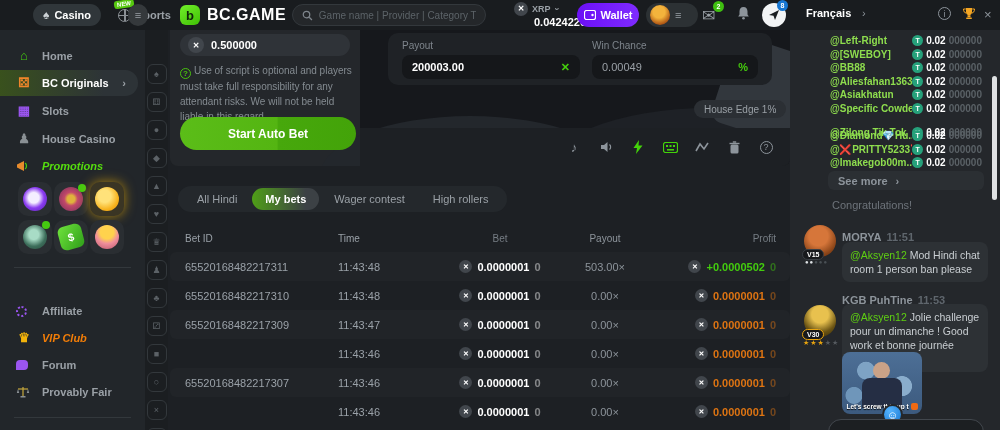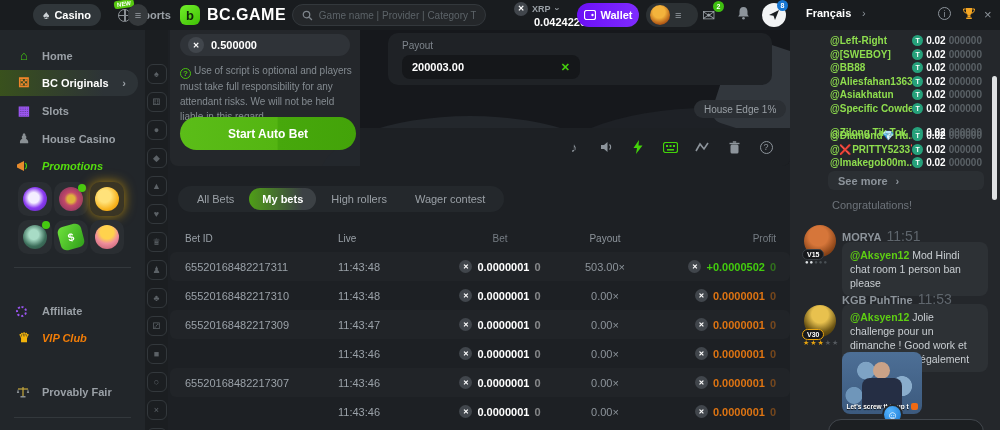--- a/index.html
+++ b/index.html
@@ -133,24 +133,24 @@
   .coin.t { width:11px; height:11px; font-size:7px; }
   .zeros { color:#5a6166; font-weight:bold; }
   #see-more { position:absolute; left:38px; top:141px; width:156px; height:19px; border-radius:6px;
               background:#2b2f33; color:#8d949b; font-size:11px; font-weight:bold; display:flex;
               align-items:center; padding:0 10px; gap:8px; cursor:pointer; }
   #congrats { position:absolute; left:42px; top:169px; font-size:11px; color:#6d737a; }
   .msg-avatar { position:absolute; width:32px; height:32px; }
   .vip-badge { position:absolute; left:-2px; bottom:-3px; background:#17191c; color:#fff; font-size:7px;
                font-weight:bold; border-radius:6px; padding:1px 4px; border:1px solid #3a3f44; }
   .msg-name { font-size:11px; font-weight:bold; color:#8d949b; }
-  .msg-time { font-size:14px; color:#5f666d; margin-left:5px; font-weight:normal; }
+  .msg-time { font-size:11px; color:#5f666d; margin-left:5px; font-weight:bold; }
   .bubble { position:absolute; left:52px; width:146px; border-radius:8px; background:#2d3135; padding:6px 8px;
             font-size:10.5px; line-height:14px; color:#c9ced2; }
-  .mention { color:#5ecf12; font-weight:bold; }
+  .mention { color:#5ecf12; font-weight:normal; }
   .stars { font-size:7px; letter-spacing:1px; color:#e9a40e; }
   .stars i { color:#565b60; font-style:normal; }
   #gif { position:absolute; left:52px; top:322px; width:80px; height:62px; border-radius:8px; overflow:hidden;
          background:radial-gradient(circle at 30% 30%,#7ea3c4 0 12%,transparent 13%),
                     radial-gradient(circle at 75% 55%,#8aadcc 0 14%,transparent 15%),
                     radial-gradient(circle at 15% 70%,#6f96ba 0 10%,transparent 11%),
                     linear-gradient(180deg,#4d6f96,#3c5a7e); }
   .gif-head { position:absolute; left:31px; top:10px; width:17px; height:17px; border-radius:50%; background:#caa287; }
   .gif-body { position:absolute; left:20px; top:26px; width:40px; height:30px; border-radius:8px 8px 0 0; background:#252e44; }
   .gif-cap { position:absolute; left:0; bottom:4px; width:100%; text-align:center; font-size:6.5px;
@@ -306,20 +306,26 @@
     <div class="sb-item" style="top:268px;">
       <span class="sb-ico">
           <i style="display:block;width:11px;height:11px;border:2px dotted #9b55f0;border-radius:50%;"></i>
         </span>
       <span>Affiliate</span>
     </div>
     <div class="sb-item" style="top:295px;">
       <span class="sb-ico" style="color:#f2b30b;">♛</span>
       <span class="sb-orange">VIP Club</span>
     </div>
+    <div class="sb-item" style="top:322px;">
+      <span class="sb-ico">
+          <i style="display:block;width:12px;height:10px;background:#9b55f0;border-radius:4px 4px 4px 0;"></i>
+        </span>
+      <span>Forum</span>
+    </div>
     <div class="sb-item" style="top:349px;">
       <span class="sb-ico">
         <svg width="14" height="12" viewBox="0 0 14 12">
             <line x1="7" y1="1" x2="7" y2="10" stroke="#c8a93c" stroke-width="1.2"></line>
             <line x1="2" y1="3" x2="12" y2="3" stroke="#c8a93c" stroke-width="1.2"></line>
             <path d="M2 3 L0.8 7 L3.2 7 Z M12 3 L10.8 7 L13.2 7 Z" fill="#8a9094"></path>
             <rect x="4.5" y="10" width="5" height="1.5" fill="#8a9094"></rect>
           </svg>
       </span>
       <span>Provably Fair</span>
@@ -359,20 +365,27 @@
     <button id="start-btn">Start Auto Bet</button>
 
     <div id="overlay-panel">
       <div class="ov-col" style="left:14px;width:178px;">
         <div class="ov-label">Payout</div>
         <div class="ov-input">
           <b style="color:#fff;">200003.00</b>
           <span class="ov-suffix">✕</span>
         </div>
       </div>
+      <div class="ov-col" style="left:204px;width:166px;">
+        <div class="ov-label">Win Chance</div>
+        <div class="ov-input">
+          <span style="color:#9aa0a6;">0.00049</span>
+          <span class="ov-suffix">%</span>
+        </div>
+      </div>
     </div>
 
     <div id="house-edge">House Edge 1%</div>
 
     <div id="game-toolbar">
       <span class="tool">♪</span>
       <span class="tool">
         <svg width="13" height="12" viewBox="0 0 13 12">
             <path d="M1 4 L4 4 L7.5 1 L7.5 11 L4 8 L1 8 Z" fill="#8d949b"></path>
             <path d="M9.5 3.5 C11 4.8 11 7.2 9.5 8.5" stroke="#8d949b" fill="none" stroke-width="1.2"></path>
@@ -404,29 +417,29 @@
             <rect x="3.8" y="0.3" width="3.4" height="1.4" fill="#8d949b"></rect>
           </svg>
       </span>
       <span class="tool">
           <span class="help-circle">?</span>
         </span>
     </div>
   </div>
 
   <div id="tabs">
-    <span class="tab">All Bets</span>
+    <span class="tab">All Hindi</span>
     <span class="tab active">My bets</span>
+    <span class="tab">Wager contest</span>
     <span class="tab">High rollers</span>
-    <span class="tab">Wager contest</span>
   </div>
 
   <div id="table-head">
     <span class="cell c-id">Bet ID</span>
-    <span class="cell c-time">Live</span>
+    <span class="cell c-time">Time</span>
     <span class="cell c-bet" style="color:#767d84;font-weight:normal;">Bet</span>
     <span class="cell c-pay">Payout</span>
     <span class="cell c-profit" style="color:#767d84;font-weight:normal;">Profit</span>
   </div>
 
   <div class="trow striped" style="top:252px;">
     <span class="cell c-id">65520168482217311</span>
     <span class="cell c-time">11:43:48</span>
     <span class="cell c-bet">
         <span class="coin xrp sm">✕</span>

